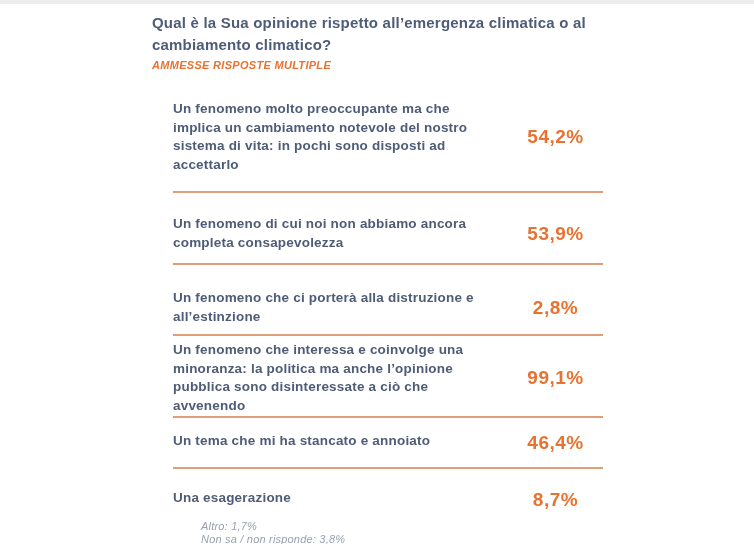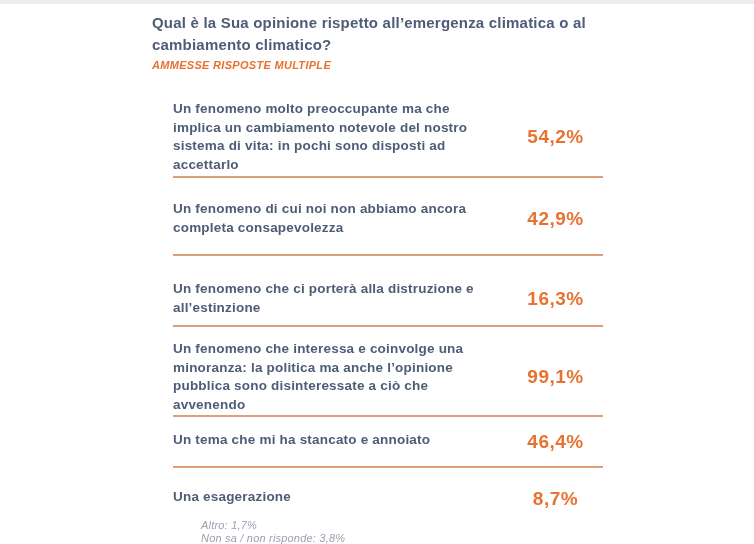--- a/index.html
+++ b/index.html
@@ -63,24 +63,24 @@
   .item-pct {
     width: 95px;
     align-self: center;
     text-align: center;
     font-size: 19px;
     font-weight: 700;
     letter-spacing: 0.5px;
     color: #e87230;
   }
   
-  .r1 { padding: 0 0 2px 0; }
-  .r2 { padding: 22px 0 17px 0; }
+  .r1 { padding: 0 0 17px 0; }
+  .r2 { padding: 22px 0 11px 0; }
   .r3 { padding: 24px 0 8px 0; }
-  .r4 { padding: 13px 0 1px 0; }
+  .r4 { padding: 5px 0 1px 0; }
   .r5 { padding: 14px 0 13px 0; }
   .r6 { padding: 20px 0 0 0; justify-content: space-between; }
   .footnote {
     margin-top: 9px;
     margin-left: 28px;
     font-size: 11px;
     font-style: italic;
     line-height: 13px;
     letter-spacing: 0.2px;
     color: #99a1af;
@@ -106,27 +106,27 @@
         <div class="item-text">Un fenomeno molto preoccupante ma che
 implica un cambiamento notevole del nostro
 sistema di vita: in pochi sono disposti ad
 accettarlo</div>
         <div class="item-pct">54,2%</div>
       </div>
 
       <div class="row r2">
         <div class="item-text">Un fenomeno di cui noi non abbiamo ancora
 completa consapevolezza</div>
-        <div class="item-pct">42,9%</div>
+        <div class="item-pct">53,9%</div>
       </div>
 
       <div class="row r3">
         <div class="item-text">Un fenomeno che ci porterà alla distruzione e
 all’estinzione</div>
-        <div class="item-pct">16,3%</div>
+        <div class="item-pct">2,8%</div>
       </div>
 
       <div class="row r4">
         <div class="item-text">Un fenomeno che interessa e coinvolge una
 minoranza: la politica ma anche l’opinione
 pubblica sono disinteressate a ciò che
 avvenendo</div>
         <div class="item-pct">99,1%</div>
       </div>
 

